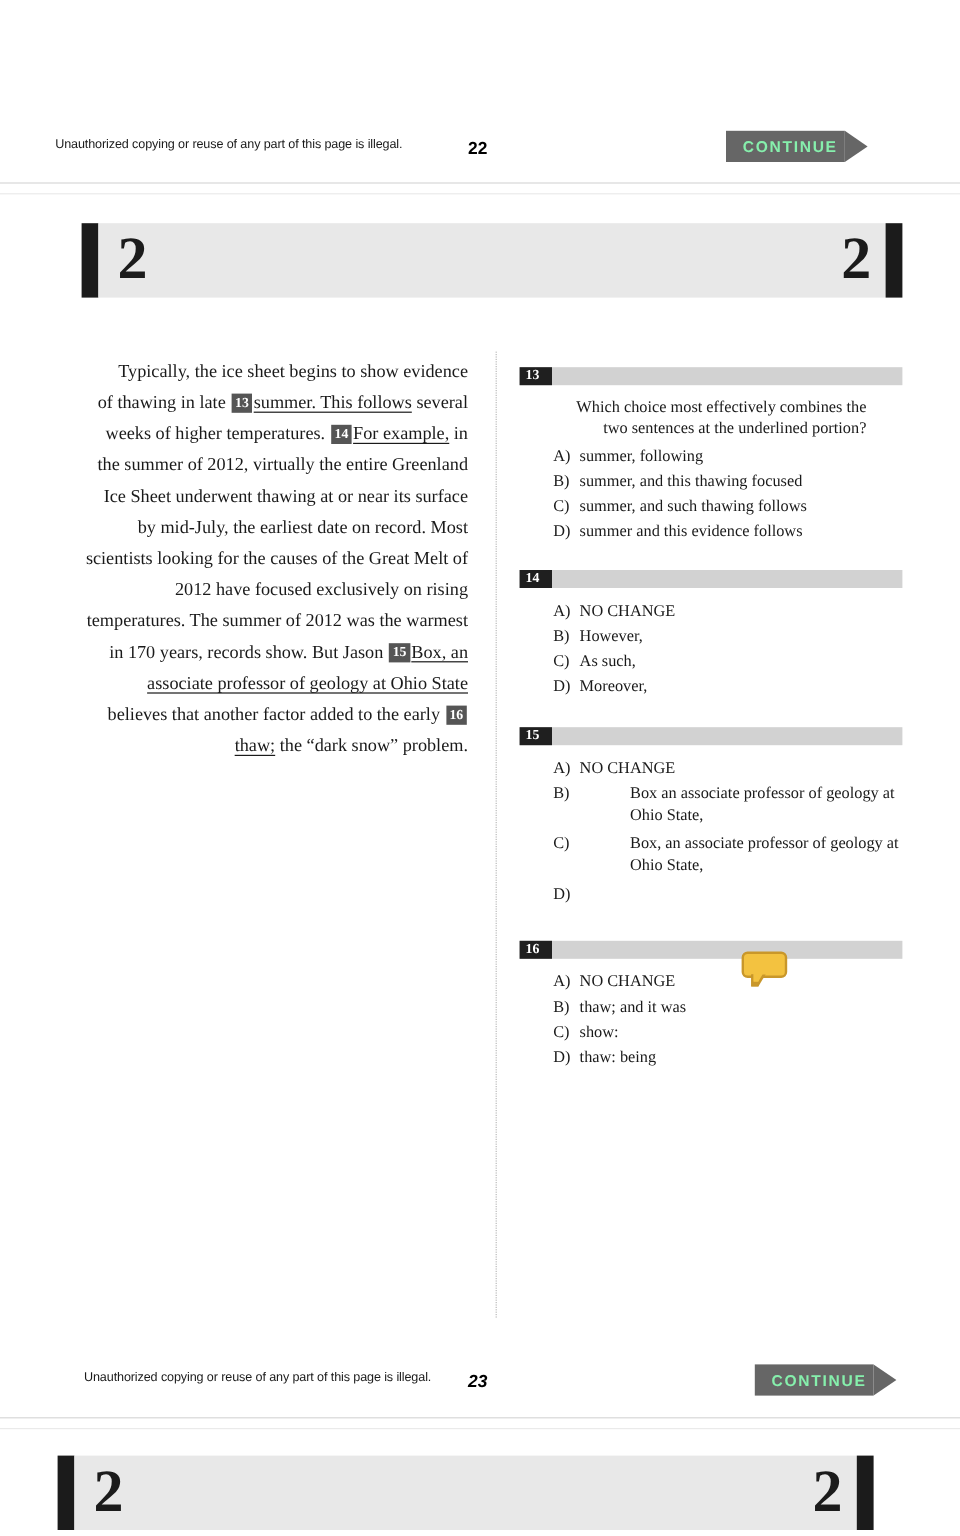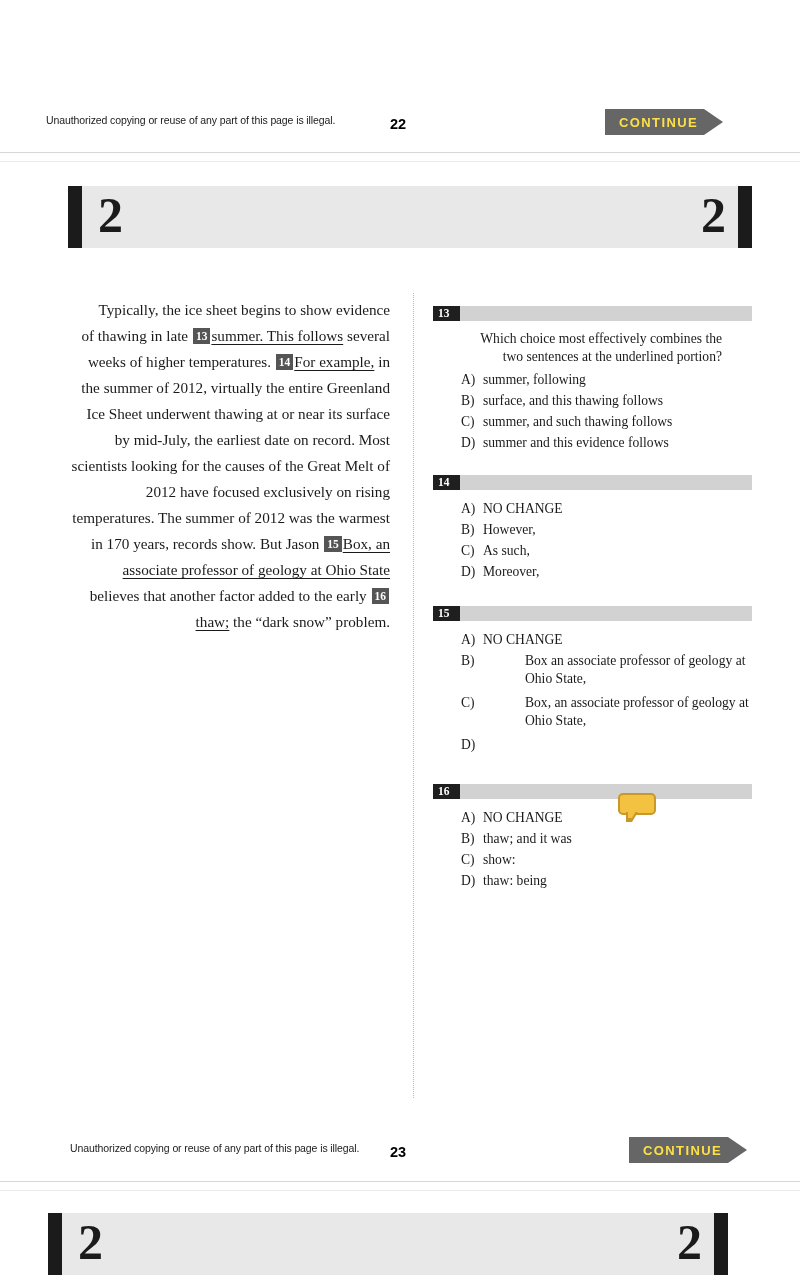--- a/index.html
+++ b/index.html
@@ -60,21 +60,21 @@
     display: flex;
     align-items: center;
     padding: 0 6px 0 14px;
     box-sizing: border-box;
   }
   .continue-label {
     font-family: "Liberation Sans", sans-serif;
     font-size: 13px;
     font-weight: bold;
     letter-spacing: 1.4px;
-    color: #fde047;
+    color: #86efac;
   }
   .continue-arrow {
     width: 0;
     height: 0;
     border-top: 13px solid transparent;
     border-bottom: 13px solid transparent;
     border-left: 19px solid #666666;
   }
 
   
@@ -284,21 +284,21 @@
         <div class="q-num">13</div>
       </div>
       <div class="q-stem">Which choice most effectively combines the two sentences at the underlined portion?</div>
       <ul class="choices">
         <li class="choice">
           <span class="choice-letter">A)</span>
           <span class="choice-text">summer, following</span>
         </li>
         <li class="choice">
           <span class="choice-letter">B)</span>
-          <span class="choice-text">surface, and this thawing follows</span>
+          <span class="choice-text">summer, and this thawing focused</span>
         </li>
         <li class="choice">
           <span class="choice-letter">C)</span>
           <span class="choice-text">summer, and such thawing follows</span>
         </li>
         <li class="choice">
           <span class="choice-letter">D)</span>
           <span class="choice-text">summer and this evidence follows</span>
         </li>
       </ul>
@@ -380,21 +380,21 @@
   <div class="comment-bubble" style="left:618px; top:508px;">
     <div class="bubble-box"></div>
     <div class="bubble-tail"></div>
     <div class="bubble-tail-inner"></div>
   </div>
 
 </div>
 
 <div class="footer-row" style="left:0; top:1133px; width:800px;">
   <span class="copyright" style="left:70px; top:9px;">Unauthorized copying or reuse of any part of this page is illegal.</span>
-  <span class="page-number" style="left:390px; top:11px;">23</span>
+  <span class="page-number" style="left:390px; top:11px;font-style:italic;">23</span>
   <div class="continue-btn" style="left:629px; top:4px;">
     <div class="continue-body">
       <span class="continue-label">CONTINUE</span>
     </div>
     <div class="continue-arrow"></div>
   </div>
 </div>
 
 <div class="page-gap" style="top:1181px;"></div>
 

